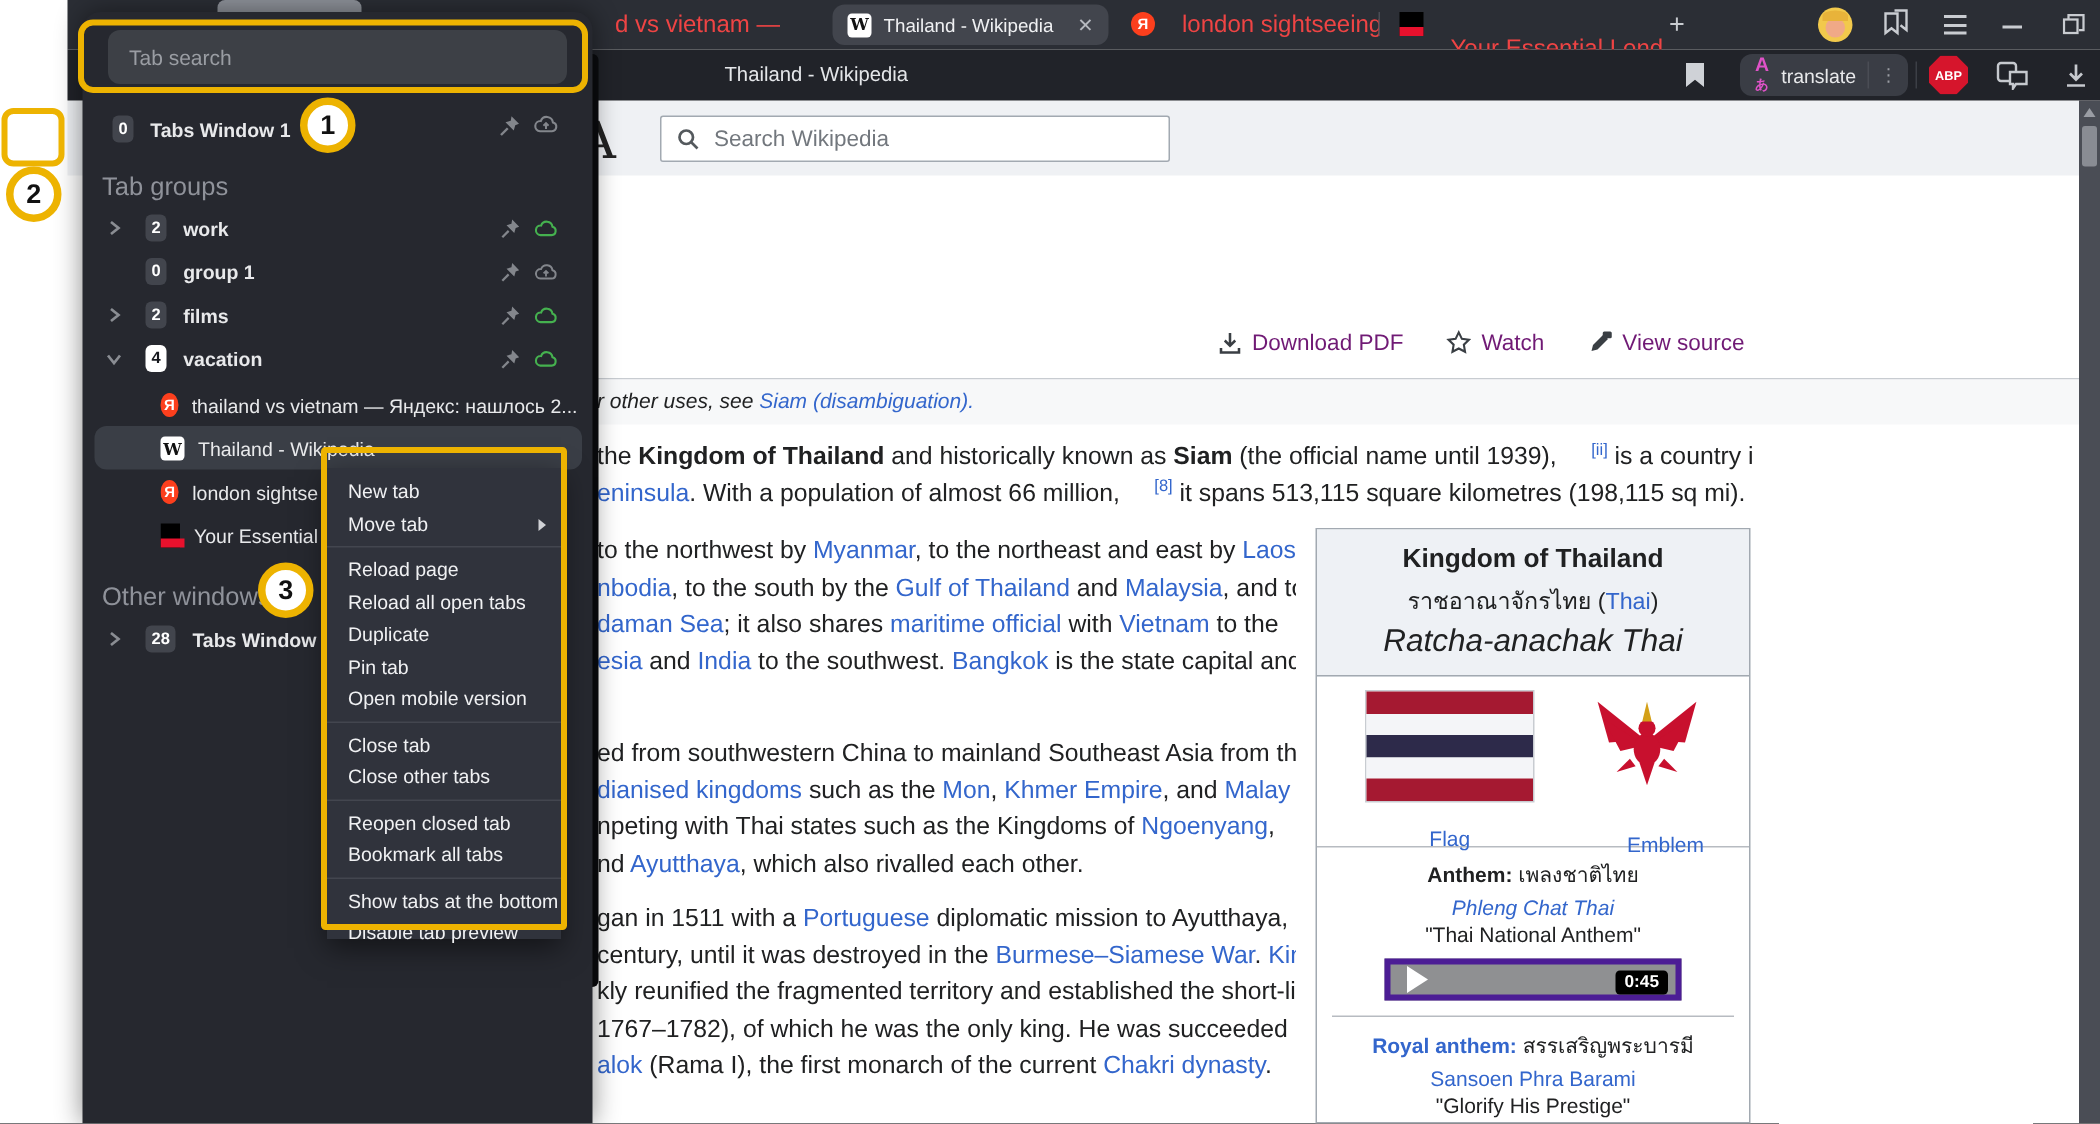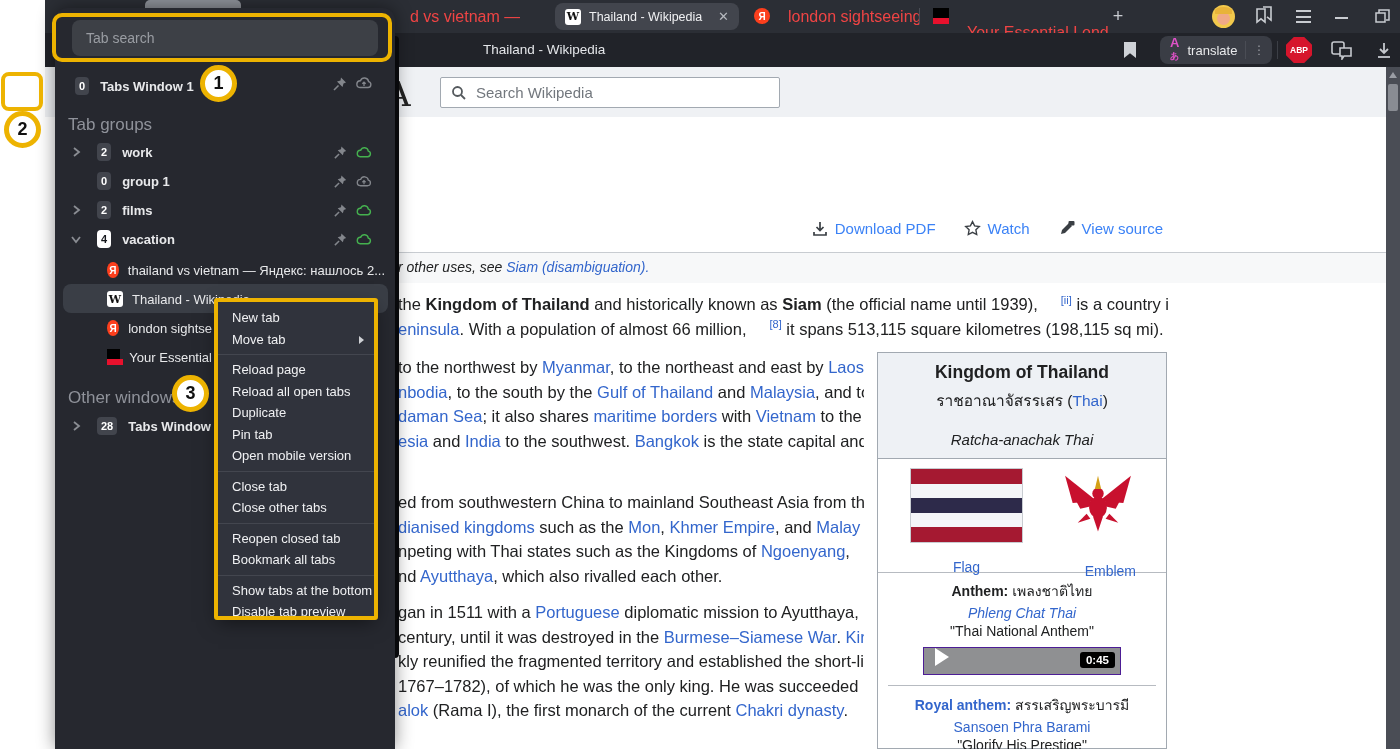--- a/index.html
+++ b/index.html
@@ -31,44 +31,44 @@
   .pill{background:#3a3d45;border-radius:8px;height:28px;display:flex;align-items:center;}
   .abp{width:26px;height:26px;background:#d6152c;color:#fff;font-weight:bold;font-size:8.5px;
     display:flex;align-items:center;justify-content:center;
     clip-path:polygon(30% 0,70% 0,100% 30%,100% 70%,70% 100%,30% 100%,0 70%,0 30%);}
   
   .wiki-head{left:45px;top:67px;width:1341px;height:50px;background:#eff1f4;z-index:1;}
   .wsearch{left:440px;top:77px;width:340px;height:31px;background:#fff;border:1px solid #a2a9b1;
     border-radius:2px;z-index:1;display:flex;align-items:center;box-sizing:border-box;}
   .wsearch input{border:none;outline:none;flex:1;font-size:15px;color:#202122;font-family:"Liberation Sans",sans-serif;background:transparent;}
   .wsearch input::placeholder{color:#72777d;}
-  .actions{top:220px;right:237px;display:flex;gap:28px;align-items:center;color:#3b82f6;font-size:15px;z-index:1;}
+  .actions{top:220px;right:237px;display:flex;gap:28px;align-items:center;color:#701a75;font-size:15px;z-index:1;}
   .actions .it{display:flex;align-items:center;gap:7px;}
   .hr{left:395px;top:252px;width:991px;height:1px;background:#c8ccd1;z-index:1;}
   .hatnote{left:390px;top:253px;width:996px;height:30px;background:#f7f8f9;z-index:1;}
   .hatnote-t{left:398px;top:259px;font-size:14px;color:#202122;z-index:1;}
   .para{color:#202122;font-size:16.5px;z-index:1;}
   .para .ln{height:24.6px;line-height:24.6px;white-space:nowrap;overflow:hidden;}
   .sg-p{} .sg-b{font-weight:bold;} .sg-l{color:#3366cc;} .sg-i{font-style:italic;}
   .sg-il{font-style:italic;color:#3366cc;}
   .sg-bl{font-weight:bold;color:#3366cc;}
   .sg-s{color:#3366cc;font-size:11px;vertical-align:super;line-height:0;padding-left:23px;}
   
   .infobox{left:877px;top:352px;width:290px;height:397px;background:#fff;border:1px solid #a2a9b1;
     box-sizing:border-box;z-index:1;font-size:14px;color:#202122;}
   .ib-sec{text-align:center;}
   .ib-top{background:#eef1f5;border-bottom:1px solid #a2a9b1;padding:9px 6px 10px;}
   .ib-title{font-size:17.5px;font-weight:bold;}
   .ib-native{font-size:15.5px;margin-top:5px;}
-  .ib-rom{font-size:15px;font-style:italic;margin-top:18px;}
+  .ib-rom{font-size:21px;font-style:italic;margin-top:3px;}
   .ib-link{color:#3366cc;margin-top:12px;}
   .flagbox{width:113px;height:75px;border:1px solid #c8ccd1;box-sizing:border-box;}
   .fs1{height:20%;background:#a51931;} .fs2{height:20%;background:#f4f5f8;} .fs3{height:20%;background:#2d2a4a;}
-  .player{width:198px;height:28px;background:#8f9092;border:1px solid #4c1d95;box-sizing:border-box;
-    display:flex;position:relative;}
+  .player{width:198px;height:28px;background:#8f9092;border:4px solid #4c1d95;box-sizing:border-box;
+    display:flex;align-items:center;position:relative;}
   .play-tri{width:0;height:0;border-top:9px solid transparent;border-bottom:9px solid transparent;
     border-left:14px solid #fff;margin-left:11px;}
   .timebadge{position:absolute;right:5px;top:4px;background:#000;color:#fff;border-radius:3px;
     font-size:11.5px;font-weight:bold;padding:2px 6px;}
   .ib-sep{height:1px;background:#b7bbc1;margin:0 10px;}
   
   .scroll{left:1386px;top:67px;width:14px;height:682px;background:#4a4d55;z-index:2;}
   .thumb{left:2px;top:17px;width:10px;height:27px;background:#898c93;border-radius:2px;position:absolute;}
   .uparrow{position:absolute;left:3px;top:5px;width:0;height:0;border-left:4px solid transparent;
     border-right:4px solid transparent;border-bottom:6px solid #9a9da4;}
@@ -87,21 +87,21 @@
   .plabel{font-weight:bold;margin-left:11px;}
   .pmuted{color:#8f929a;font-size:17px;font-weight:normal;}
   .selrow{left:63px;top:284px;width:325px;height:29px;background:#3a3e46;border-radius:8px;z-index:11;}
   .chev{stroke:#8a8d93;stroke-width:1.8;fill:none;}
   
   .ybox{border:4px solid #edb301;box-sizing:border-box;z-index:20;pointer-events:none;}
   .ycircle{width:37px;height:37px;border-radius:50%;background:#fff;border:5px solid #edb301;
     box-sizing:border-box;color:#111;font-weight:bold;font-size:18px;display:flex;align-items:center;
     justify-content:center;z-index:22;}
   
-  .menu{left:218px;top:302px;width:156px;height:314px;background:#30333c;z-index:30;
+  .menu{left:218px;top:312px;width:156px;height:314px;background:#30333c;z-index:30;
     box-shadow:0 6px 18px rgba(0,0,0,.5);padding-top:5px;box-sizing:border-box;}
   .mi{height:21.5px;line-height:21.5px;color:#f0f1f3;font-size:13px;padding-left:14px;
     white-space:nowrap;position:relative;}
   .msep{height:1px;background:#43464f;margin:4px 0;}
   .subarrow{position:absolute;right:10px;top:7px;width:0;height:0;border-top:4px solid transparent;
     border-bottom:4px solid transparent;border-left:5px solid #cfd1d5;}
   .menubox{left:214px;top:298px;width:164px;height:322px;border-radius:3px;}
 </style>
 </head>
 <body>
@@ -145,41 +145,41 @@
   <div class="abs hatnote"></div>
   <div class="abs hatnote-t nowrap"><span class="sg-i">r other uses, see </span><span class="sg-il">Siam (disambiguation).</span></div>
 
   <div class="abs para" style="left:398px;top:292px;width:770px;">
     <div class="ln"><span class="sg-p">the </span><span class="sg-b">Kingdom of Thailand</span><span class="sg-p"> and historically known as </span><span class="sg-b">Siam</span><span class="sg-p"> (the official name until 1939),</span><span class="sg-s">[ii]</span><span class="sg-p"> is a country in </span><span class="sg-l">Southeast Asia</span></div>
     <div class="ln"><span class="sg-l">eninsula</span><span class="sg-p">. With a population of almost 66 million,</span><span class="sg-s">[8]</span><span class="sg-p"> it spans 513,115 square kilometres (198,115 sq mi).</span><span class="sg-s">[9]</span></div>
   </div>
   <div class="abs para" style="left:398px;top:355px;width:466px;">
     <div class="ln"><span class="sg-p">to the northwest by </span><span class="sg-l">Myanmar</span><span class="sg-p">, to the northeast and east by </span><span class="sg-l">Laos</span><span class="sg-p">, to</span></div>
     <div class="ln"><span class="sg-l">nbodia</span><span class="sg-p">, to the south by the </span><span class="sg-l">Gulf of Thailand</span><span class="sg-p"> and </span><span class="sg-l">Malaysia</span><span class="sg-p">, and to the</span></div>
-    <div class="ln"><span class="sg-l">daman Sea</span><span class="sg-p">; it also shares </span><span class="sg-l">maritime borders</span><span class="sg-p"> with </span><span class="sg-l">Vietnam</span><span class="sg-p"> to the</span></div>
+    <div class="ln"><span class="sg-l">daman Sea</span><span class="sg-p">; it also shares </span><span class="sg-l">maritime official</span><span class="sg-p"> with </span><span class="sg-l">Vietnam</span><span class="sg-p"> to the</span></div>
     <div class="ln"><span class="sg-l">esia</span><span class="sg-p"> and </span><span class="sg-l">India</span><span class="sg-p"> to the southwest. </span><span class="sg-l">Bangkok</span><span class="sg-p"> is the state capital and</span></div>
   </div>
   <div class="abs para" style="left:398px;top:490px;width:466px;">
     <div class="ln"><span class="sg-p">ed from southwestern China to mainland Southeast Asia from the 6th</span></div>
     <div class="ln"><span class="sg-l">dianised kingdoms</span><span class="sg-p"> such as the </span><span class="sg-l">Mon</span><span class="sg-p">, </span><span class="sg-l">Khmer Empire</span><span class="sg-p">, and </span><span class="sg-l">Malay states</span></div>
     <div class="ln"><span class="sg-p">npeting with Thai states such as the Kingdoms of </span><span class="sg-l">Ngoenyang</span><span class="sg-p">,</span></div>
     <div class="ln"><span class="sg-p">nd </span><span class="sg-l">Ayutthaya</span><span class="sg-p">, which also rivalled each other.</span></div>
   </div>
   <div class="abs para" style="left:398px;top:600px;width:466px;">
     <div class="ln"><span class="sg-p">gan in 1511 with a </span><span class="sg-l">Portuguese</span><span class="sg-p"> diplomatic mission to Ayutthaya,</span></div>
     <div class="ln"><span class="sg-p">century, until it was destroyed in the </span><span class="sg-l">Burmese–Siamese War</span><span class="sg-p">. </span><span class="sg-l">King</span></div>
     <div class="ln"><span class="sg-p">kly reunified the fragmented territory and established the short-lived</span></div>
     <div class="ln"><span class="sg-p">1767–1782), of which he was the only king. He was succeeded in 1782</span></div>
     <div class="ln"><span class="sg-l">alok</span><span class="sg-p"> (Rama I), the first monarch of the current </span><span class="sg-l">Chakri dynasty</span><span class="sg-p">.</span></div>
   </div>
 
   <div class="abs infobox">
     <div class="ib-sec ib-top">
       <div class="ib-title">Kingdom of Thailand</div>
-      <div class="ib-native"><span class="sg-p">ราชอาณาจัสรรเสร (</span><span class="sg-l">Thai</span><span class="sg-p">)</span></div>
+      <div class="ib-native"><span class="sg-p">ราชอาณาจักรไทย (</span><span class="sg-l">Thai</span><span class="sg-p">)</span></div>
       <div class="ib-rom">Ratcha-anachak Thai</div>
     </div>
     <div style="position:relative;height:113px;border-bottom:1px solid #b7bbc1;">
       <div class="abs flagbox" style="left:32px;top:9px;">
         <div class="fs1"></div>
           <div class="fs2"></div>
           <div class="fs3"></div>
           <div class="fs2"></div>
           <div class="fs1"></div>
       </div>

